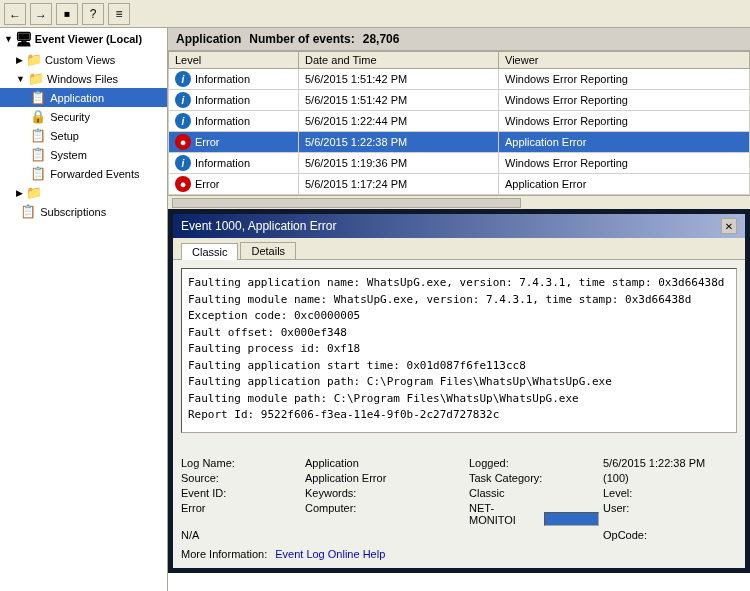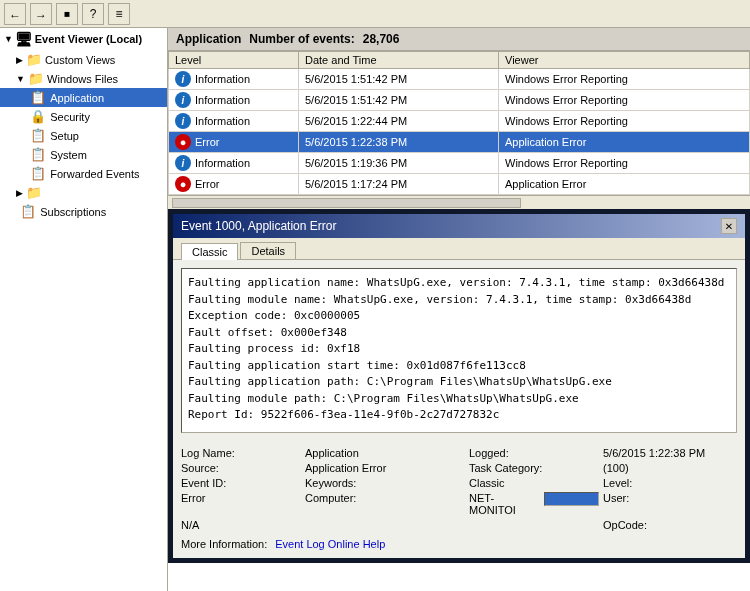--- a/index.html
+++ b/index.html
@@ -39,21 +39,21 @@
     .error-icon { width: 16px; height: 16px; border-radius: 50%; background: #cc0000; color: white; display: inline-flex; align-items: center; justify-content: center; font-size: 11px; font-weight: bold; }
 
     
     .detail-dialog { border: 5px solid #0f172a; background: #f0f0ea; position: relative; margin: 0; }
     .detail-title-bar { background: linear-gradient(to right, #0a246a, #a6b5da); color: white; padding: 4px 8px; display: flex; justify-content: space-between; align-items: center; font-size: 12px; }
     .close-btn { background: #d4d0c8; border: 1px solid #aca899; width: 16px; height: 16px; display: flex; align-items: center; justify-content: center; cursor: pointer; font-size: 10px; }
     .detail-tabs { background: #ece9d8; padding: 4px 8px 0; display: flex; gap: 2px; border-bottom: 1px solid #aca899; }
     .tab { padding: 2px 10px; border: 1px solid #aca899; border-bottom: none; background: #ece9d8; cursor: pointer; font-size: 11px; }
     .tab.active { background: white; position: relative; top: 1px; z-index: 1; }
     .detail-content { padding: 8px; }
-    .detail-text-area { background: white; border: 1px inset #aca899; padding: 6px; font-size: 11px; line-height: 1.5; height: 165px; overflow-y: auto; font-family: monospace; margin-bottom: 14px; }
+    .detail-text-area { background: white; border: 1px inset #aca899; padding: 6px; font-size: 11px; line-height: 1.5; height: 165px; overflow-y: auto; font-family: monospace; margin-bottom: 24px; }
     .field-value { color: #000; }
     .field-value.link { color: #0000cc; cursor: pointer; }
     .more-info-row { display: flex; gap: 8px; font-size: 11px; margin-top: 4px; }
   </style>
 </head>
 <body>
 
 <div class="toolbar">
   <button class="toolbar-btn">←</button>
   <button class="toolbar-btn">→</button>
@@ -228,21 +228,21 @@
           <span>Task Category:</span>
           <span>(100)</span>
 
           <span>Event ID:</span>
           <span>Keywords:</span>
           <span>Classic</span>
 
           <span>Level:</span>
           <span>Error</span>
           <span>Computer:</span>
-          <span style="display:flex;align-items:flex-start;gap:9px;">
+          <span style="display:flex;align-items:flex-end;gap:9px;">
             <span>NET-MONITOI</span>
             <span style="display:inline-block;width:60px;height:14px;background:#316ac5;border:1px inset #aca899;"></span>
           </span>
 
           <span>User:</span>
           <span>N/A</span>
           <span></span>
             <span></span>
 
           <span>OpCode:</span>

